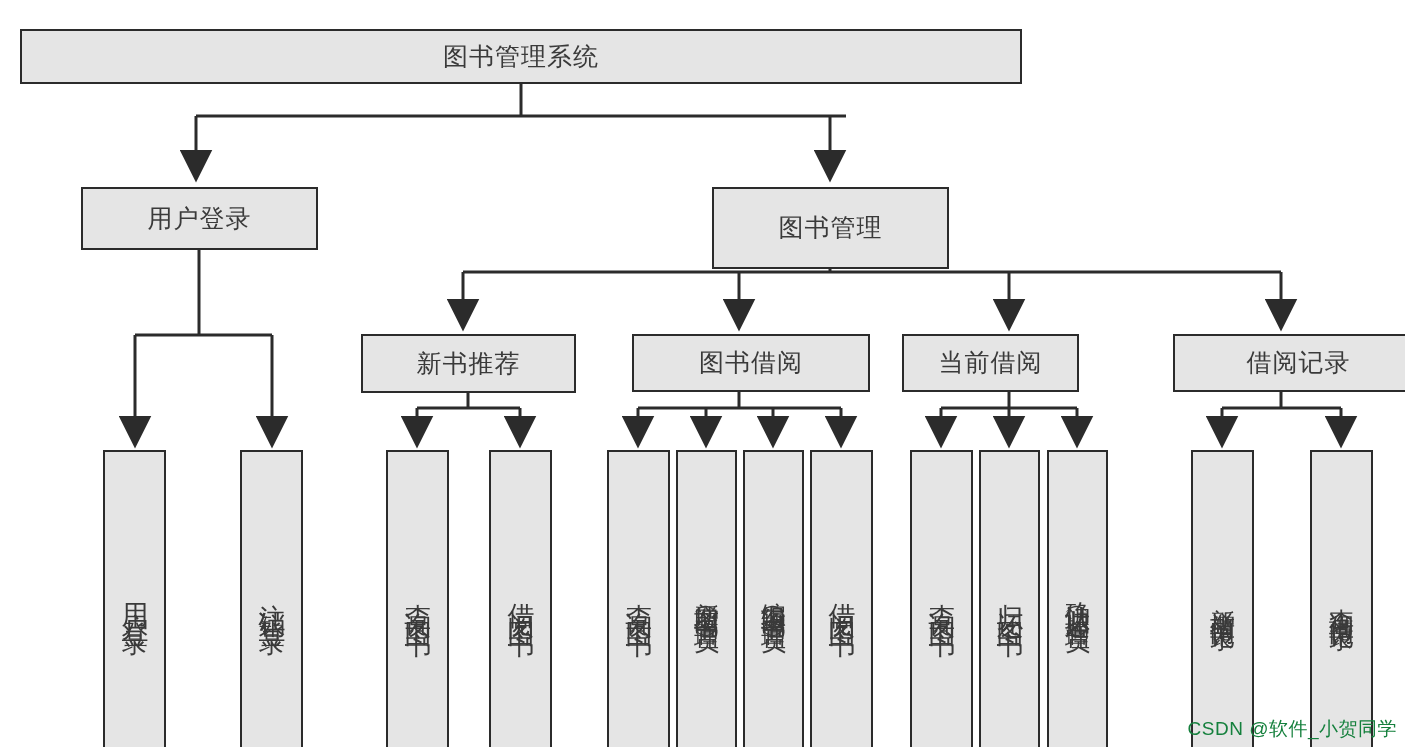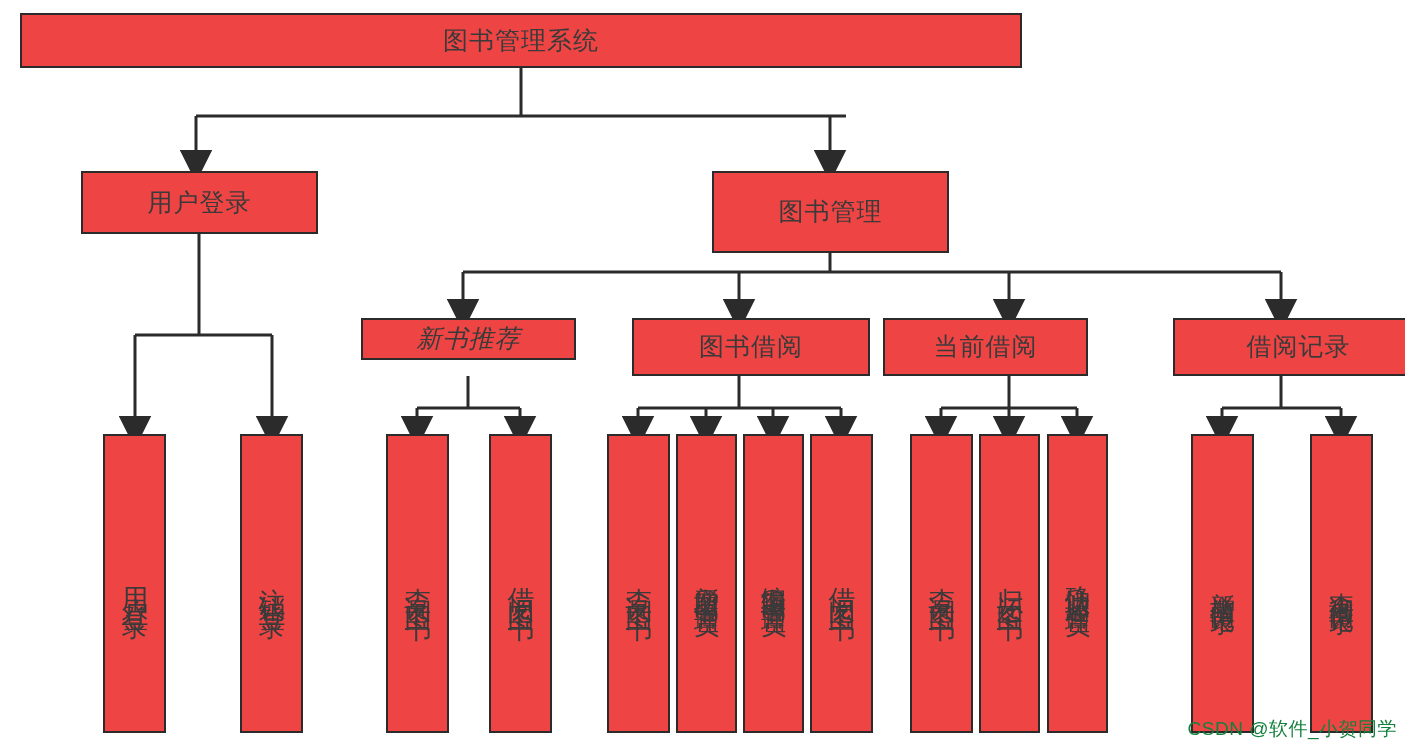--- a/index.html
+++ b/index.html
@@ -10,26 +10,27 @@
     font-family:"Liberation Sans","DejaVu Sans",sans-serif;
     overflow:hidden;
     position:relative;
   }
   #canvas{position:absolute;left:0;top:0;width:1405px;height:747px;}
   svg.wires{position:absolute;left:0;top:0;width:1405px;height:747px;pointer-events:none;}
 
   .node{
     position:absolute;
     box-sizing:border-box;
-    background:#ef4444;
+    background:#e5e5e5;
     border:2px solid #2b2b2b;
     display:flex;
     align-items:center;
     justify-content:center;
     color:#262626;
+    margin-top:16px;
   }
   .node .lbl{
     display:block;
     text-align:center;
     line-height:1.18;
     white-space:nowrap;
     color:#3a3a3a;
   }
   
   .node.h .lbl{font-size:25px;letter-spacing:1px;}
@@ -115,27 +116,27 @@
     <span class="lbl">图书管理系统</span>
   </div>
 
   <div class="node h" style="left:81px;top:171px;width:237px;height:63px;">
     <span class="lbl">用户登录</span>
   </div>
   <div class="node h" style="left:712px;top:171px;width:237px;height:82px;">
     <span class="lbl">图书管理</span>
   </div>
 
-  <div class="node h" style="left:361px;top:318px;width:215px;height:42px;font-style:italic;">
+  <div class="node h" style="left:361px;top:318px;width:215px;height:59px;">
     <span class="lbl">新书推荐</span>
   </div>
   <div class="node h" style="left:632px;top:318px;width:238px;height:58px;">
     <span class="lbl">图书借阅</span>
   </div>
-  <div class="node h" style="left:883px;top:318px;width:205px;height:58px;">
+  <div class="node h" style="left:902px;top:318px;width:177px;height:58px;">
     <span class="lbl">当前借阅</span>
   </div>
   <div class="node h" style="left:1173px;top:318px;width:251px;height:58px;">
     <span class="lbl">借阅记录</span>
   </div>
 
   <div class="node v" style="left:103px;top:434px;width:63px;height:299px;">
     <span class="lbl">用户登录</span>
   </div>
   <div class="node v" style="left:240px;top:434px;width:63px;height:299px;">

